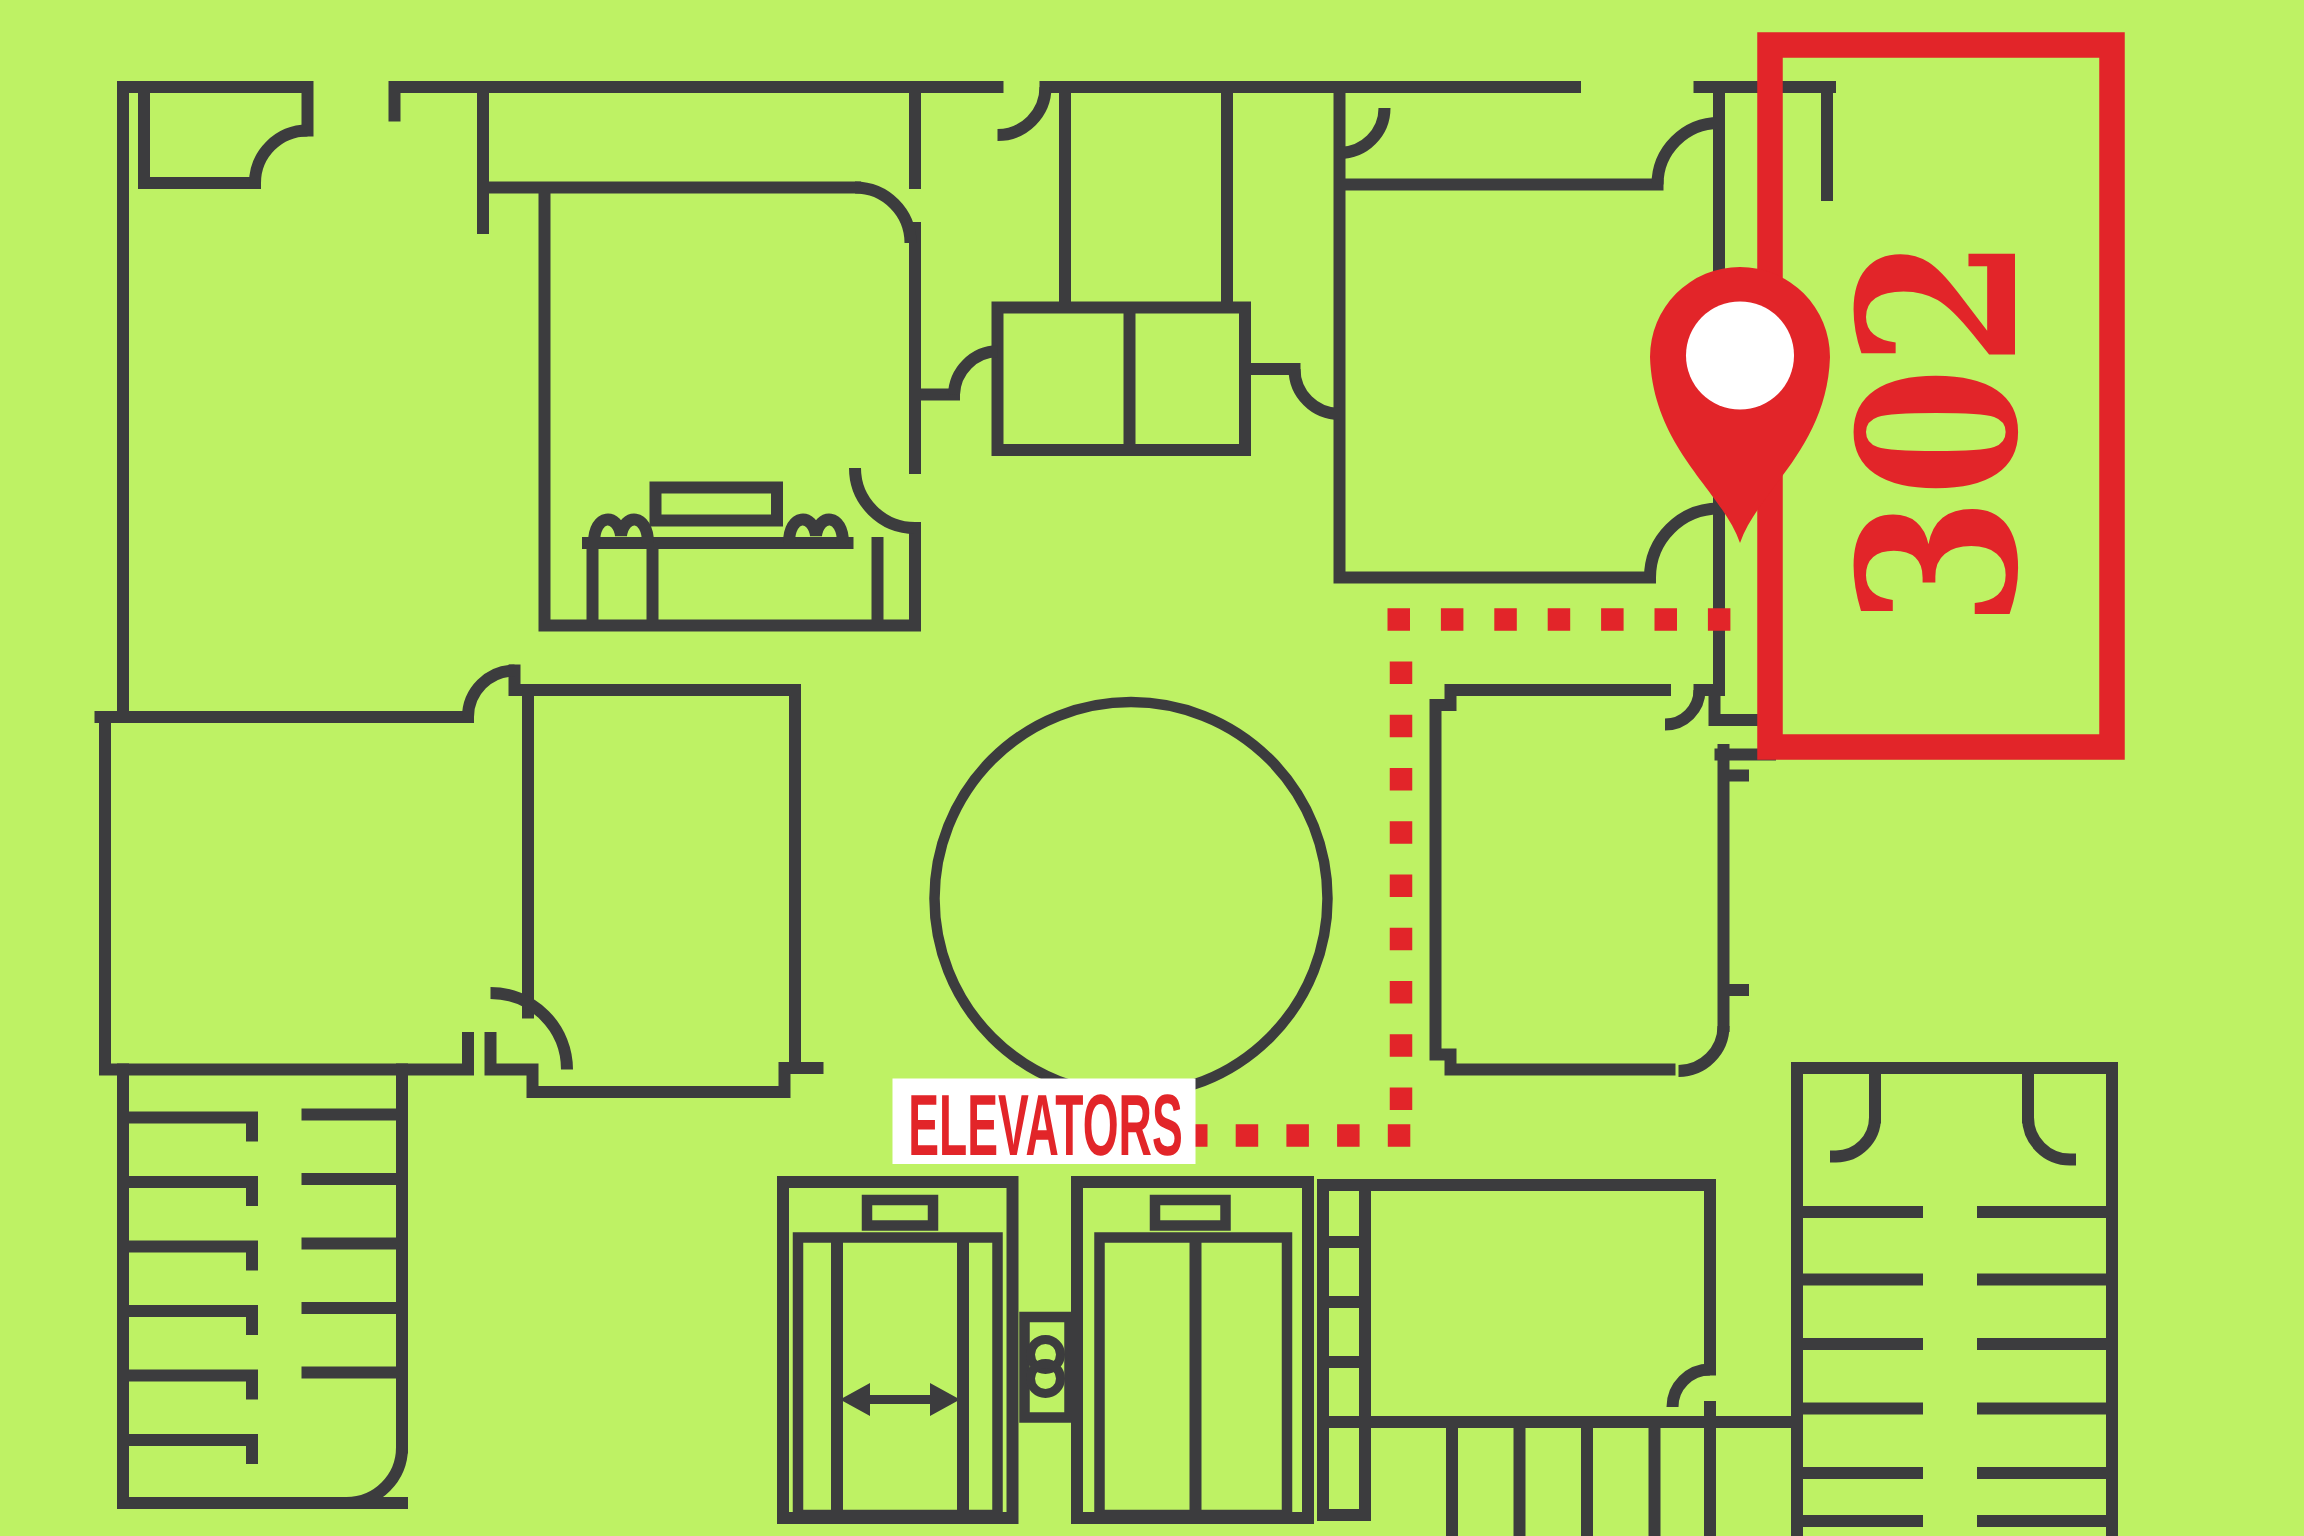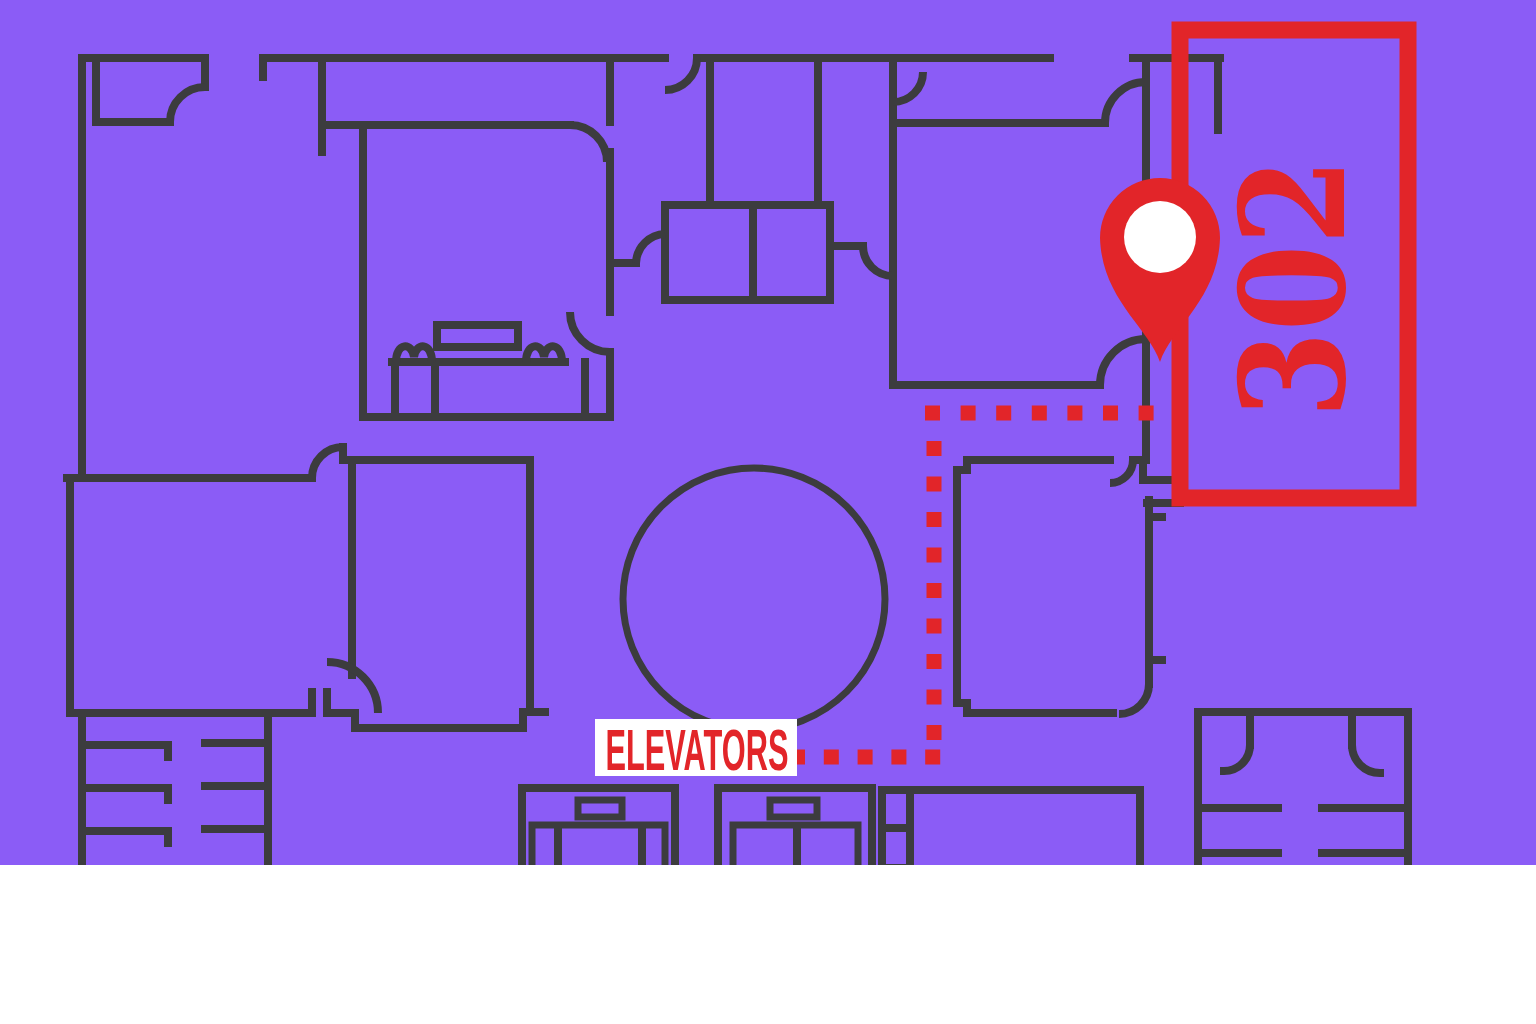--- a/index.html
+++ b/index.html
@@ -1,17 +1,17 @@
 <!DOCTYPE html>
 <html><head>
 <meta charset="utf-8">
 <style>
   html,body{margin:0;padding:0;background:#ffffff;}
   .stage{
-    position:relative;width:1536px;height:865px;background:#8b5cf6;overflow:hidden;
+    position:relative;width:1536px;height:1024px;background:#bef264;overflow:hidden;
     font-family:"Liberation Sans", sans-serif;
   }
   .stage svg{position:absolute;left:0;top:0;}
   text{user-select:none;}
   .elev-label{font-weight:bold;}
   .room-label{font-family:"DejaVu Serif", serif;font-weight:bold;}
 </style>
 </head>
 <body>
 

